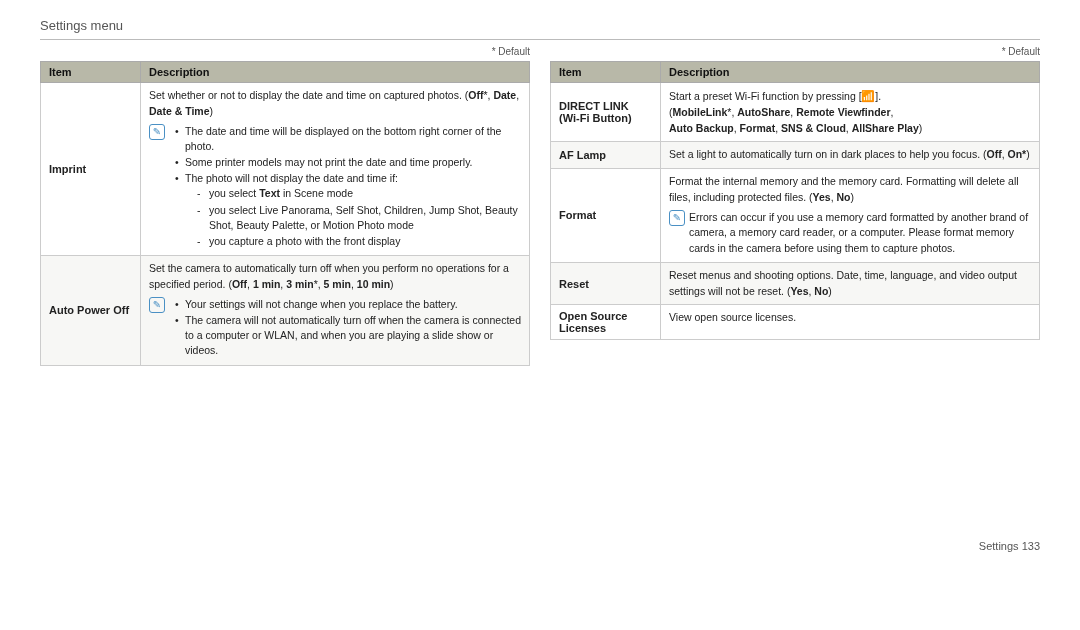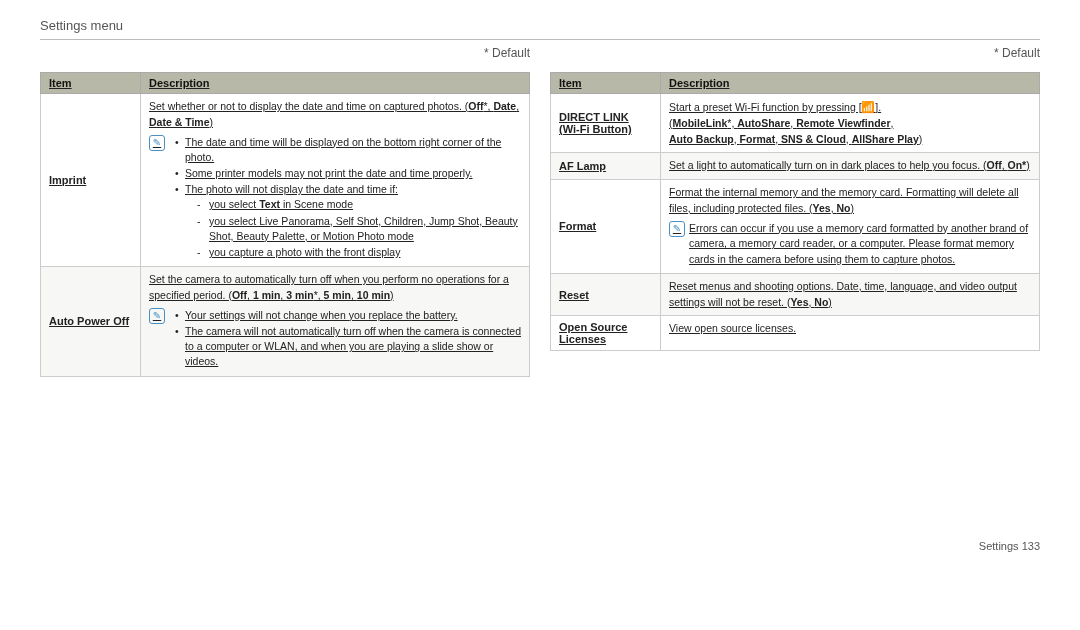--- a/index.html
+++ b/index.html
@@ -22,29 +22,28 @@
     .page-title {
       font-size: 13px;
       font-weight: normal;
       color: #555;
       margin-bottom: 6px;
       padding-bottom: 6px;
       border-bottom: 1px solid #bbb;
     }
     .default-note {
       text-align: right;
-      font-size: 12px;
+      font-size: 10px;
       color: #555;
-      margin-bottom: 12px;
+      margin-bottom: 4px;
     }
     .tables-row {
       display: flex;
       gap: 20px;
       flex: 1;
-      text-decoration: underline;
     }
     .table-wrap {
       flex: 1;
       display: flex;
       flex-direction: column;
     }
     table {
       width: 100%;
       border-collapse: collapse;
       font-size: 11px;

